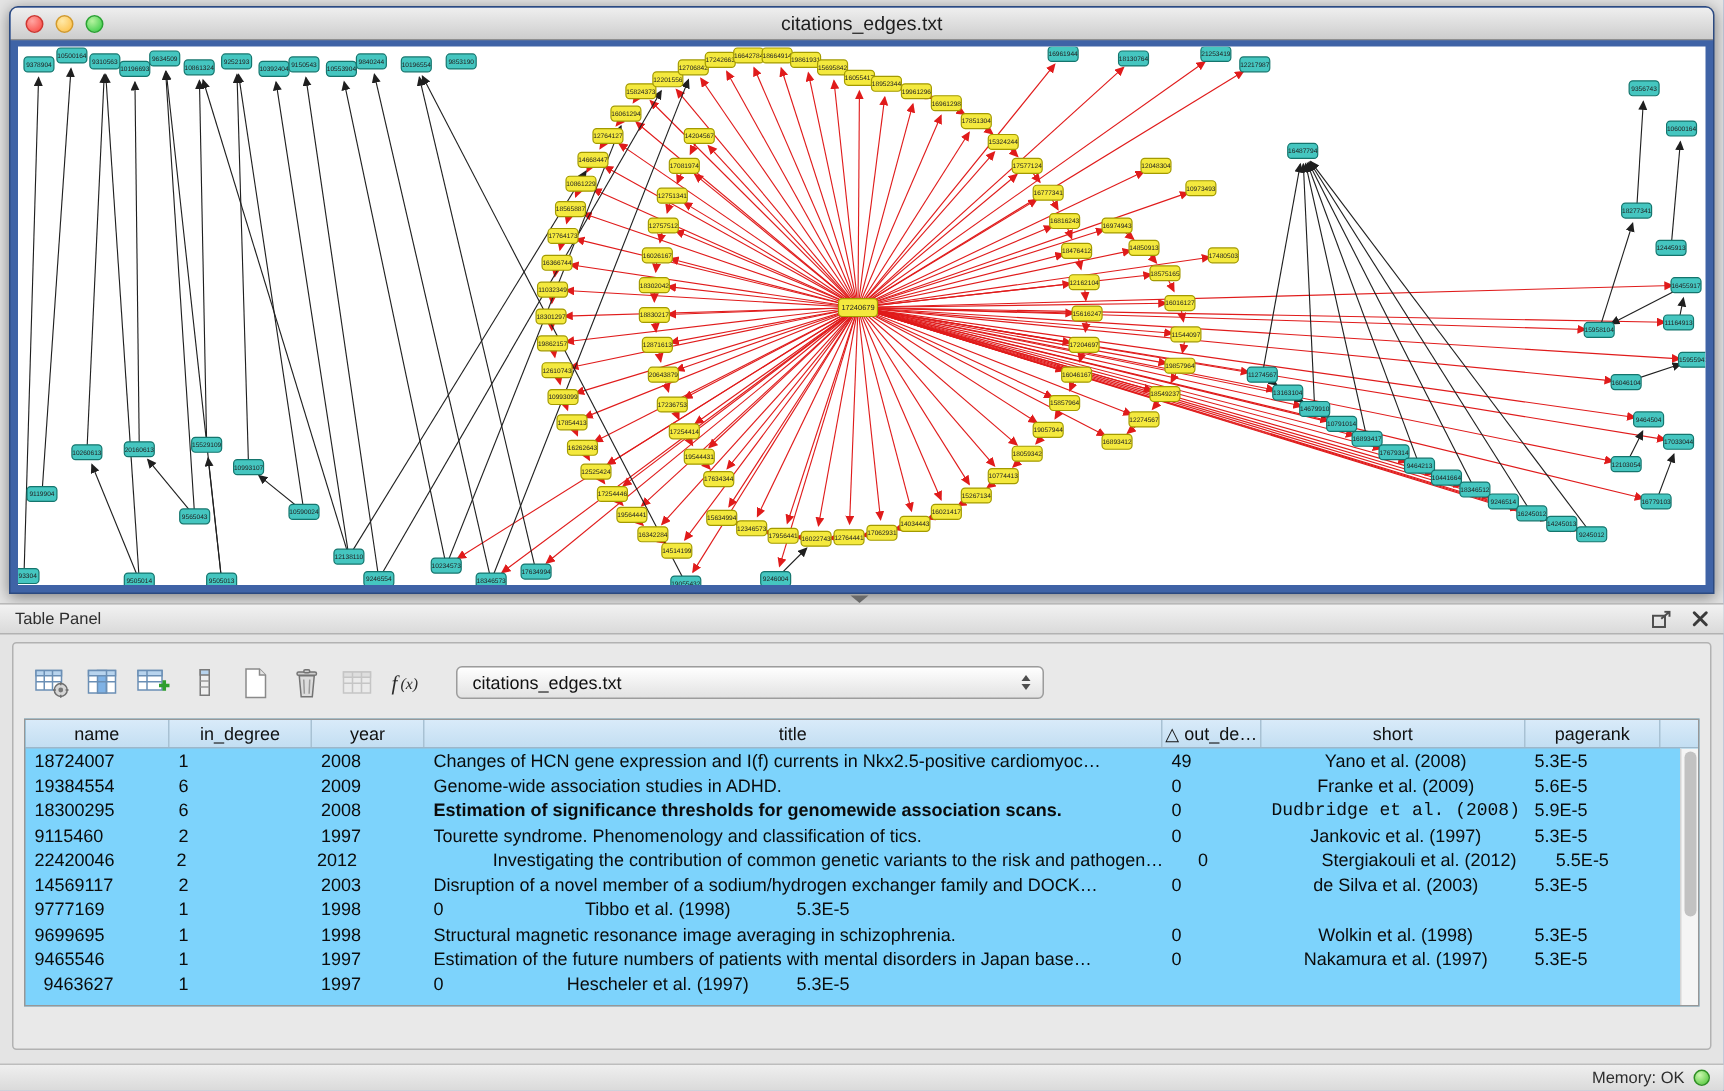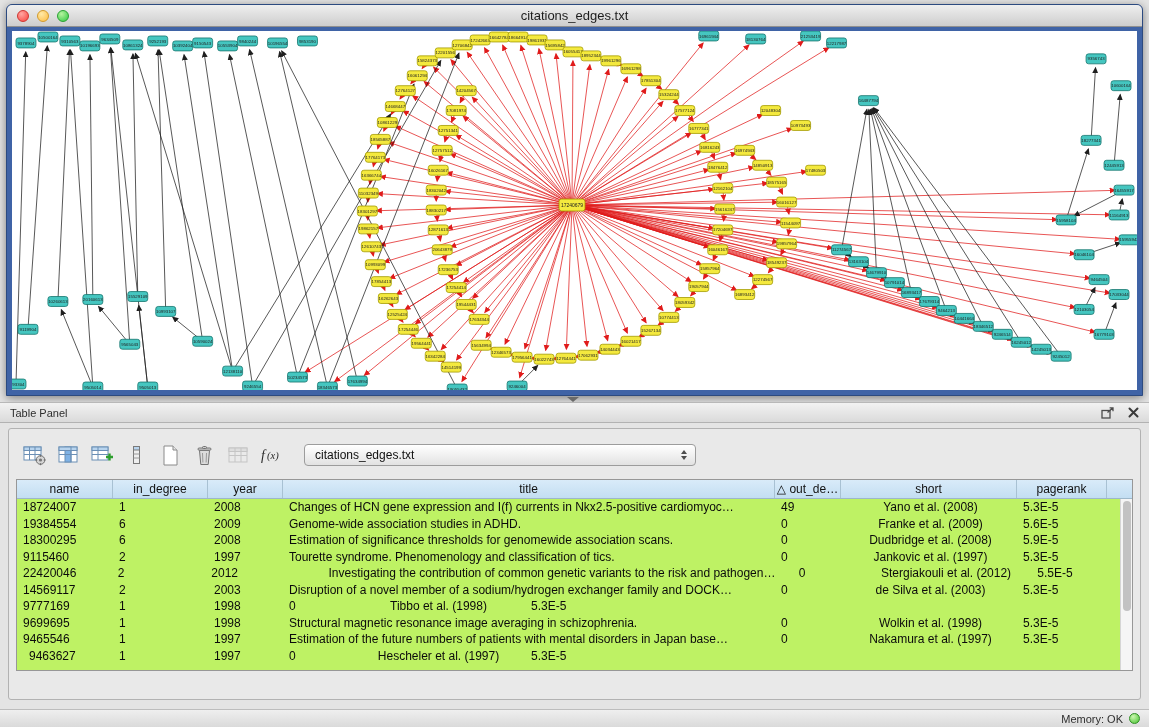--- a/index.html
+++ b/index.html
@@ -46,21 +46,21 @@
   .combo { margin-left: 18px; width: 392px; height: 22px; border: 1px solid #9c9c9c; border-radius: 4px;
     background: linear-gradient(#ffffff, #e2e2e2); display: flex; align-items: center;
     font-size: 12px; color: #111; padding: 0 5px 0 10px; box-shadow: inset 0 1px 0 rgba(255,255,255,.8); }
   .combo .combo-text { flex: 1; overflow: hidden; white-space: nowrap; }
   .combo-arrows { width: 13px; display: flex; flex-direction: column; align-items: center; gap: 2px; }
   .arr-up { width: 0; height: 0; border-left: 3.5px solid transparent; border-right: 3.5px solid transparent; border-bottom: 4.5px solid #4d4d4d; }
   .arr-down { width: 0; height: 0; border-left: 3.5px solid transparent; border-right: 3.5px solid transparent; border-top: 4.5px solid #4d4d4d; }
 
   
   .table-wrap { position: absolute; left: 7px; right: 7px; top: 50px; bottom: 28px;
-    background: #bef264; border: 1px solid #979797; overflow: hidden; }
+    background: #7dd3fc; border: 1px solid #979797; overflow: hidden; }
   .thead { display: flex; height: 19px; background: linear-gradient(#d9ebf9, #c3def2);
     border-bottom: 1px solid #9db7ca; font-size: 12px; color: #111; padding-right: 12px; }
   .th { display: flex; align-items: center; justify-content: center;
     border-right: 1px solid #a8c1d3; height: 100%; overflow: hidden; white-space: nowrap; }
   .th.filler { border-right: none; flex: 1; }
   .tbody { position: absolute; top: 19px; left: 0; right: 12px; bottom: 0; overflow: hidden; }
   .tr { display: flex; height: 16.5px; font-size: 12px; color: #0b0b0b; align-items: center; }
   .td { padding: 0 3px 0 6px; white-space: nowrap; overflow: hidden; height: 100%; line-height: 16.5px; }
   .vscroll { position: absolute; top: 19px; right: 0; width: 12px; bottom: 0;
     background: #f5f5f5; border-left: 1px solid #d5d5d5; }
@@ -1033,23 +1033,23 @@
             <div class="td" style="width: 75px; text-align: left;">2009</div>
             <div class="td" style="width: 492px; text-align: left;">Genome-wide association studies in ADHD.</div>
             <div class="td" style="width: 66px; text-align: left;">0</div>
             <div class="td" style="width: 176px; text-align: center;">Franke et al. (2009)</div>
             <div class="td" style="width: 90px; text-align: left;">5.6E-5</div>
           </div>
           <div class="tr">
             <div class="td" style="width: 96px; text-align: left;">18300295</div>
             <div class="td" style="width: 95px; text-align: left;">6</div>
             <div class="td" style="width: 75px; text-align: left;">2008</div>
-            <div class="td" style="width: 492px; text-align: left;">Estimation of significance thresholds for genomewide association scans.</div>
+            <div class="td" style="width: 492px; text-align: left; font-weight: bold;">Estimation of significance thresholds for genomewide association scans.</div>
             <div class="td" style="width: 66px; text-align: left;">0</div>
-            <div class="td" style="width: 176px; text-align: center;">Dudbridge et al. (2008)</div>
+            <div class="td" style="width: 176px; text-align: center; font-family: Liberation Mono, monospace;">Dudbridge et al. (2008)</div>
             <div class="td" style="width: 90px; text-align: left;">5.9E-5</div>
           </div>
           <div class="tr">
             <div class="td" style="width: 96px; text-align: left;">9115460</div>
             <div class="td" style="width: 95px; text-align: left;">2</div>
             <div class="td" style="width: 75px; text-align: left;">1997</div>
             <div class="td" style="width: 492px; text-align: left;">Tourette syndrome. Phenomenology and classification of tics.</div>
             <div class="td" style="width: 66px; text-align: left;">0</div>
             <div class="td" style="width: 176px; text-align: center;">Jankovic et al. (1997)</div>
             <div class="td" style="width: 90px; text-align: left;">5.3E-5</div>

